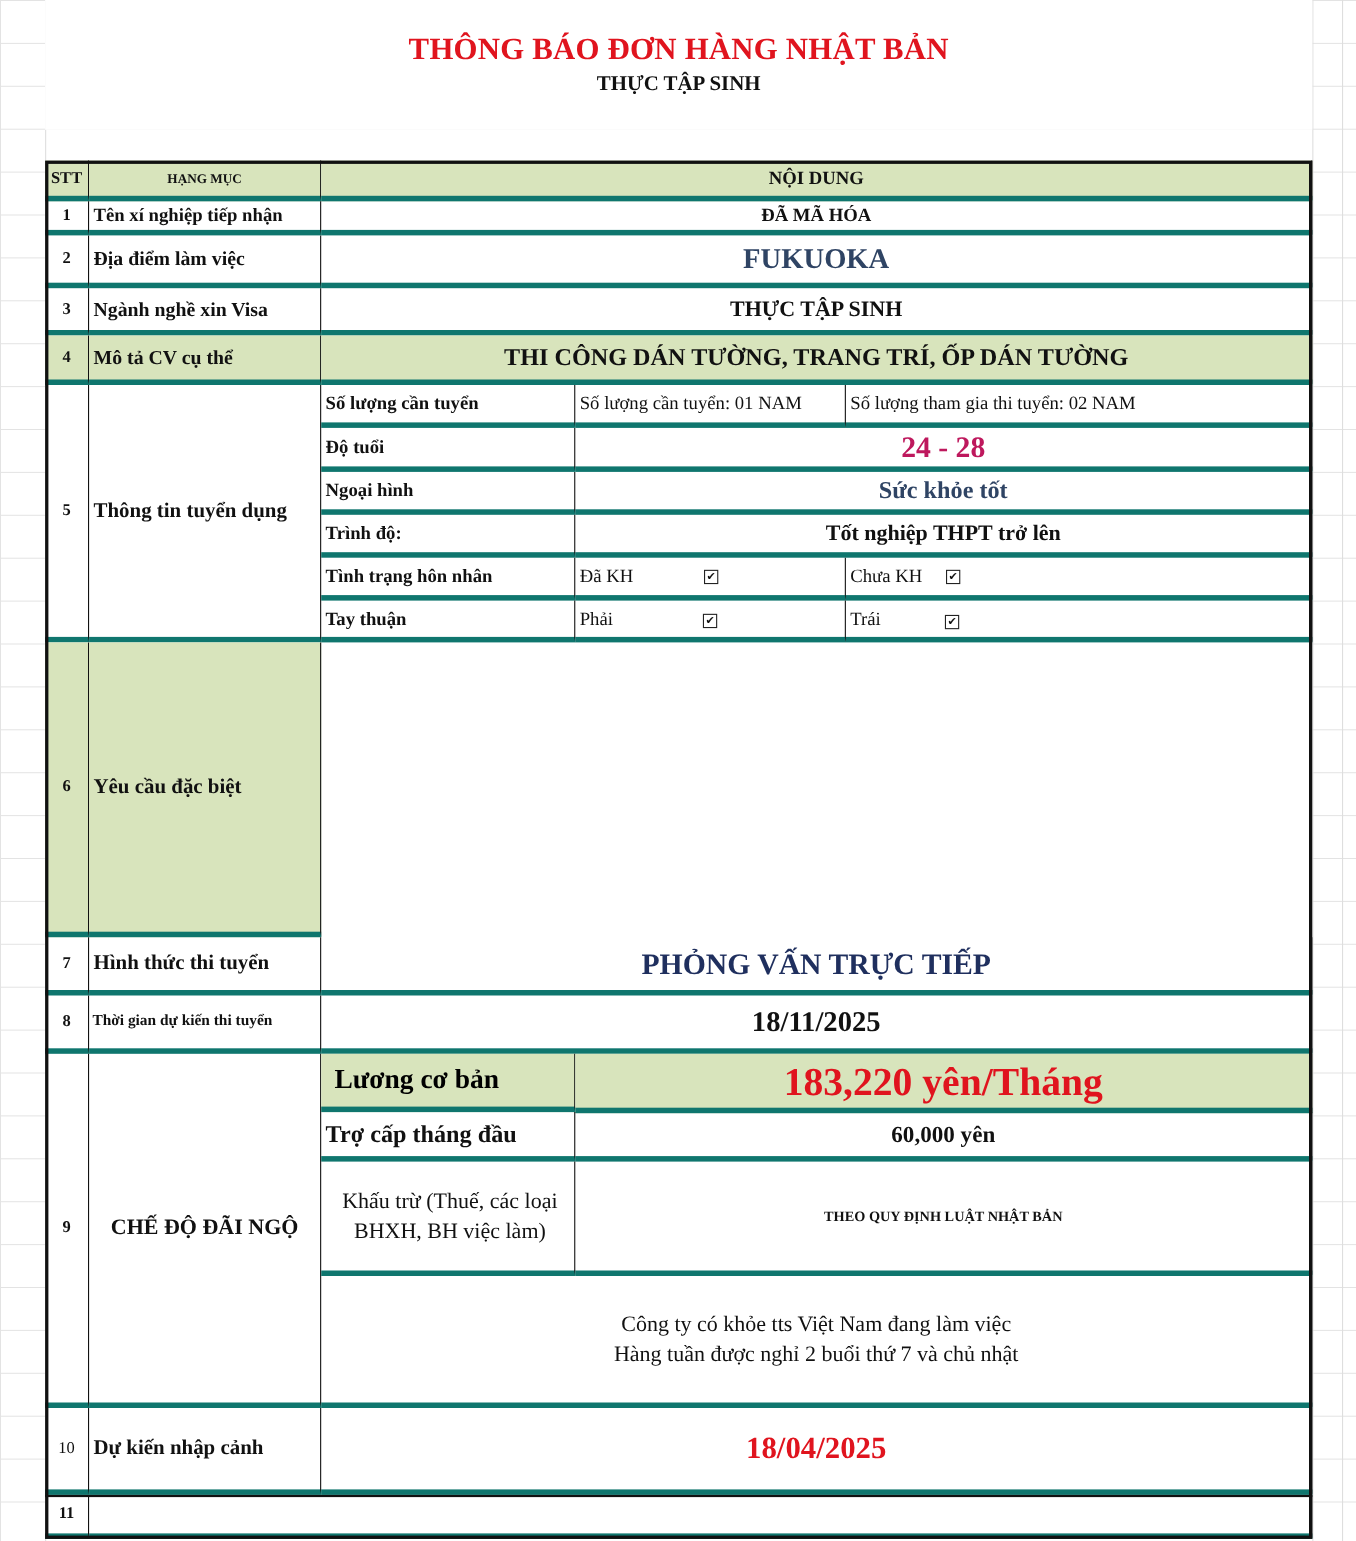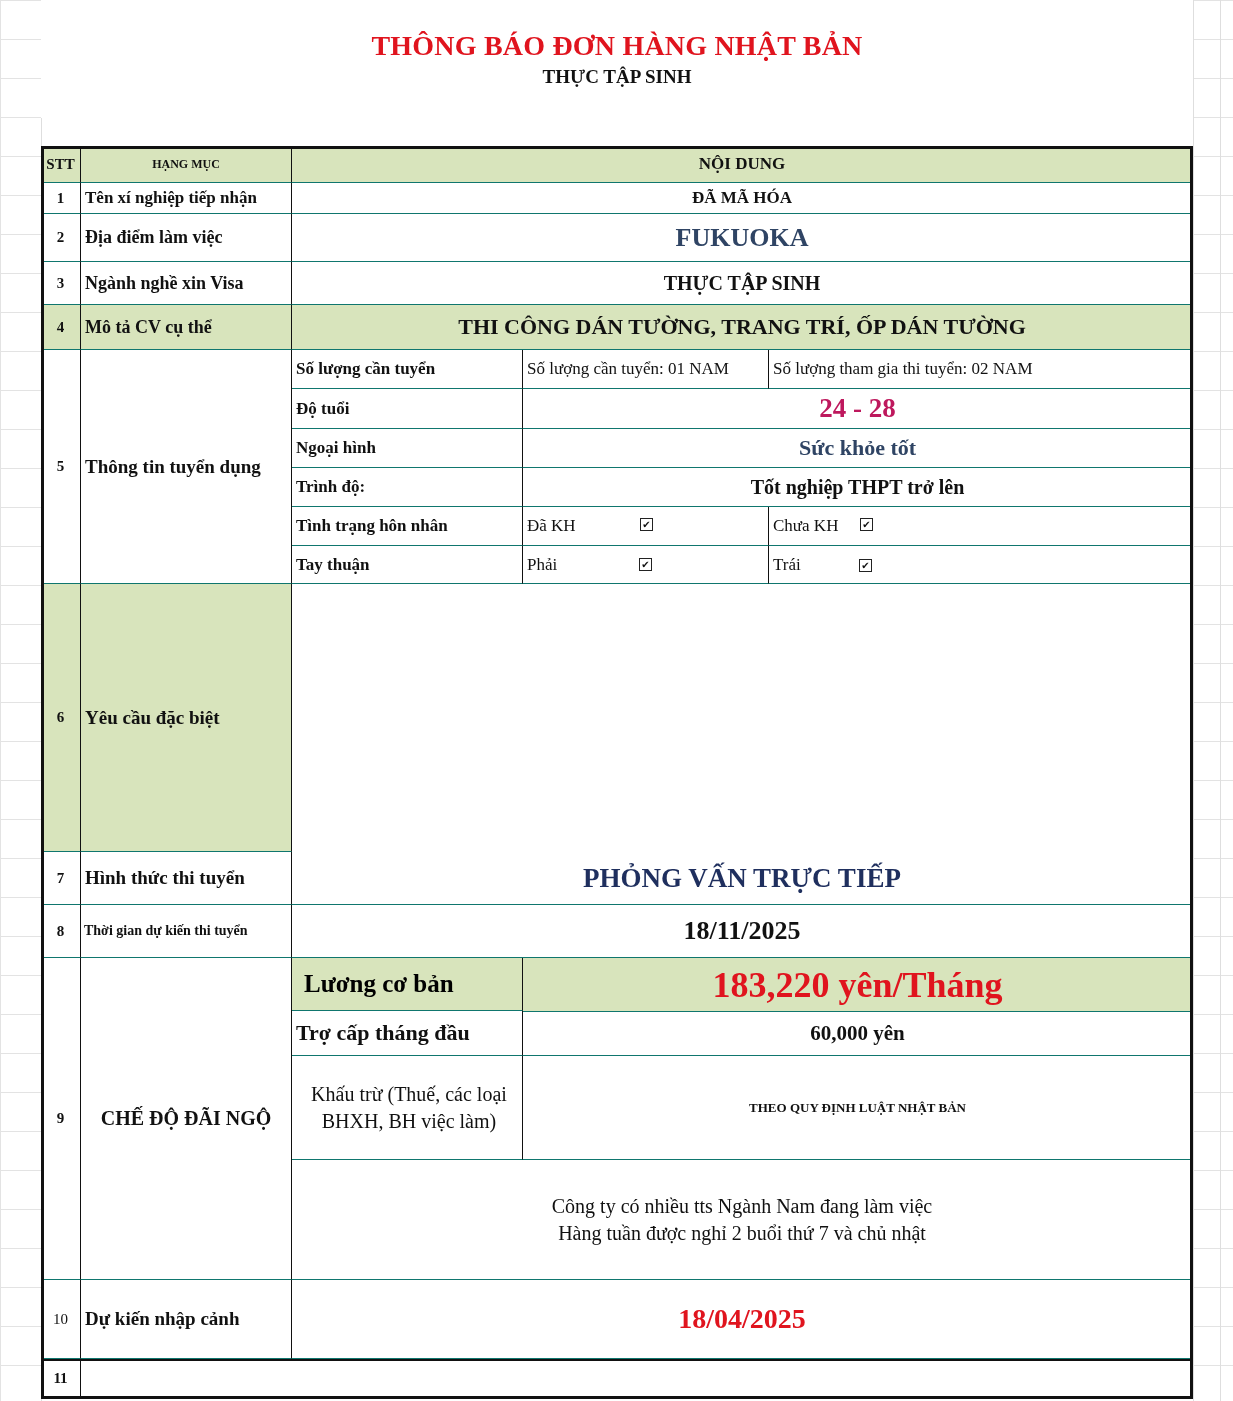--- a/index.html
+++ b/index.html
@@ -20,21 +20,21 @@
     font-weight: bold; font-size: 28px; color: #e0141e; letter-spacing: 0.2px;
   }
   .subtitle {
     position: absolute; left: 0; right: 0; top: 66px; text-align: center;
     font-weight: bold; font-size: 19px; color: #111;
   }
   .sheet { position: absolute; left: 41px; top: 146px; width: 1152px; height: 1253px;
     background: #fff; }
   .cell {
     position: absolute; box-sizing: border-box;
-    border-right: 1px solid #111; border-bottom: 1px solid #0f766e;
+    border-right: 1px solid #111; border-bottom: 5px solid #0f766e;
     display: flex; align-items: center; overflow: hidden;
   }
   .center { justify-content: center; text-align: center; }
   .left { justify-content: flex-start; padding-left: 4px; }
   .green { background: #d8e4bc; }
   .b { font-weight: bold; }
   .stt { font-weight: bold; font-size: 15px; justify-content: center; }
   .lbl { font-weight: bold; font-size: 18px; padding-left: 4px; }
   .outer {
     position: absolute; left: 41px; top: 146px; width: 1152px; height: 1253px;
@@ -135,21 +135,21 @@
   <div class="cell green lbl" style="left:251px;top:812px;width:231px;height:53px;font-size:25px;color:#000000;padding-left:12px;">Lương cơ bản</div>
   <div class="cell green center b" style="left:482px;top:812px;width:670px;height:54px;font-size:36px;color:#e0141e;">183,220 yên/Tháng</div>
 
   <div class="cell lbl" style="left:251px;top:865px;width:231px;height:45px;font-size:22px;">Trợ cấp tháng đầu</div>
   <div class="cell center b" style="left:482px;top:865px;width:670px;height:45px;font-size:21px;">60,000 yên</div>
 
   <div class="cell" style="left:251px;top:910px;width:231px;height:104px;font-size:20px;line-height:27px;padding-left:4px;text-align:center;">Khấu trừ (Thuế, các loại BHXH, BH việc làm)</div>
   <div class="cell center b" style="left:482px;top:910px;width:670px;height:104px;font-size:13px;">THEO QUY ĐỊNH LUẬT NHẬT BẢN</div>
 
   <div class="cell center" style="left:251px;top:1014px;width:901px;height:120px;flex-direction:column;font-size:20px;line-height:27px;">
-    <div>Công ty có nhiều tts Ngành Nam đang làm việc</div>
+    <div>Công ty có khỏe tts Việt Nam đang làm việc</div>
     <div>Hàng tuần được nghỉ 2 buổi thứ 7 và chủ nhật</div>
   </div>
 
   <div class="cell stt" style="left:0;top:1134px;width:40px;height:79px;font-weight:normal;font-size:15px;">10</div>
   <div class="cell lbl" style="left:40px;top:1134px;width:211px;height:79px;font-size:19px;">Dự kiến nhập cảnh</div>
   <div class="cell center b" style="left:251px;top:1134px;width:901px;height:79px;font-size:28px;color:#e0141e;">18/04/2025</div>
 
   <div class="cell stt" style="left:0;top:1213px;width:40px;height:40px;font-size:15px;">11</div>
   <div class="cell" style="left:40px;top:1213px;width:1112px;height:40px;"></div>
 </div>

